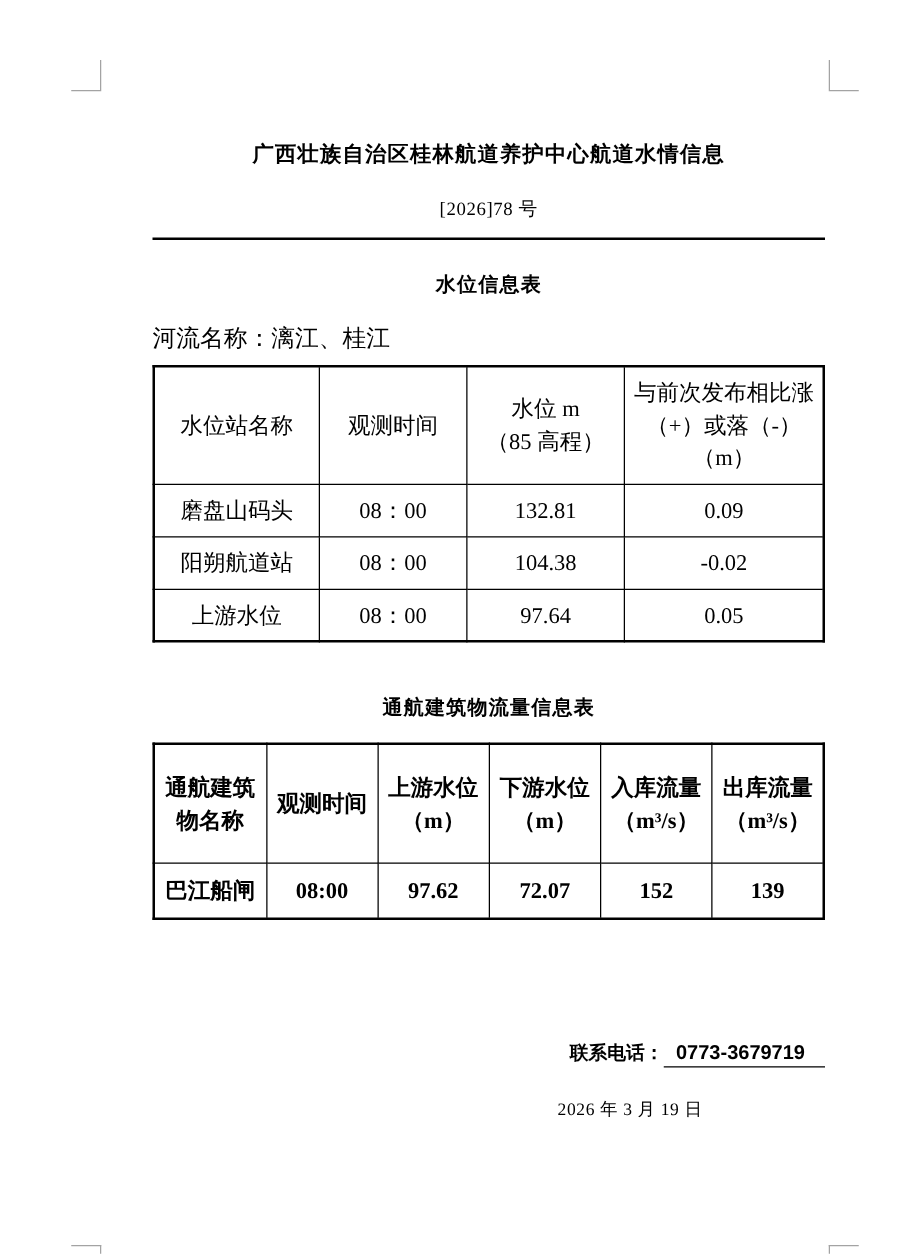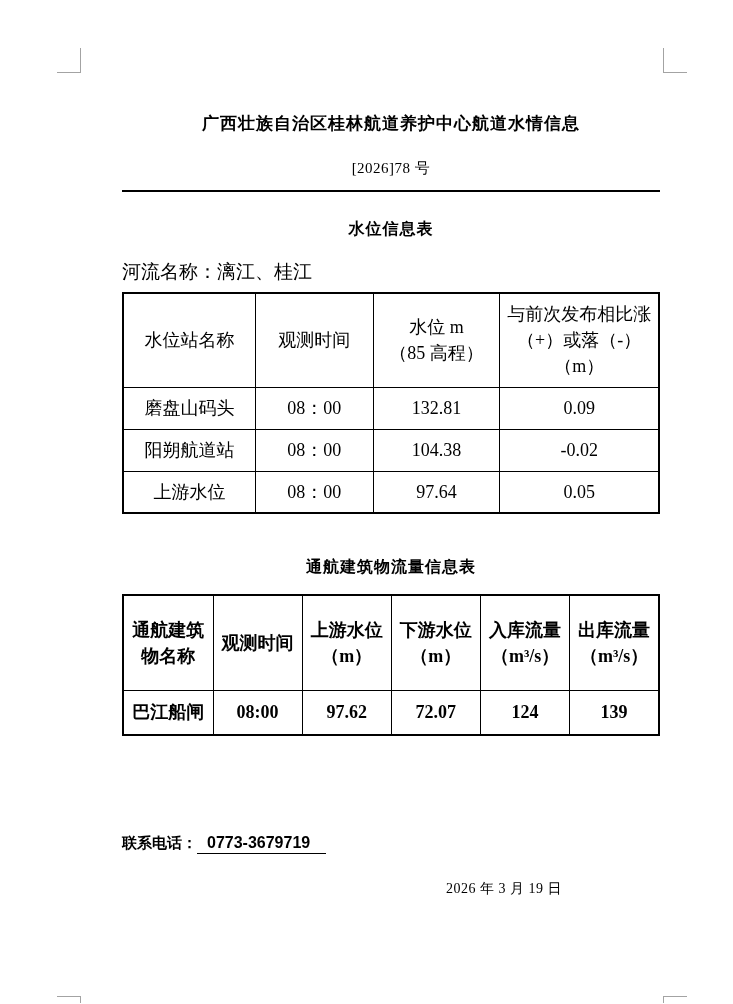--- a/index.html
+++ b/index.html
@@ -68,20 +68,21 @@
   .tbl1 tr.data td { height: 42px; }
   .tbl2 tr.hdr td { height: 95px; }
   .tbl2 tr.data td { height: 45px; }
   .hdr .l2 { line-height: 26px; }
 
   .contact-line {
     margin-top: 96px;
     font-size: 15px;
     font-weight: bold;
     line-height: 22px;
+    text-align: right;
   }
   .contact-phone {
     font-family: "Liberation Sans", "DejaVu Sans", sans-serif;
     font-size: 16px;
     font-weight: bold;
     border-bottom: 1.5px solid #000;
     padding: 0 16px 2px 10px;
   }
   .publisher-line {
     margin-top: 60px;
@@ -203,21 +204,21 @@
       <td>
         <div>出库流量</div>
         <div class="l2">（m³/s）</div>
       </td>
     </tr>
     <tr class="data">
       <td>巴江船闸</td>
       <td>08:00</td>
       <td>97.62</td>
       <td>72.07</td>
-      <td>124</td>
+      <td>152</td>
       <td>139</td>
     </tr>
   </tbody>
     </table>
 
   <div class="contact-line">
     <span>联系电话：</span><span class="contact-phone">0773-3679719</span>
   </div>
 
 

